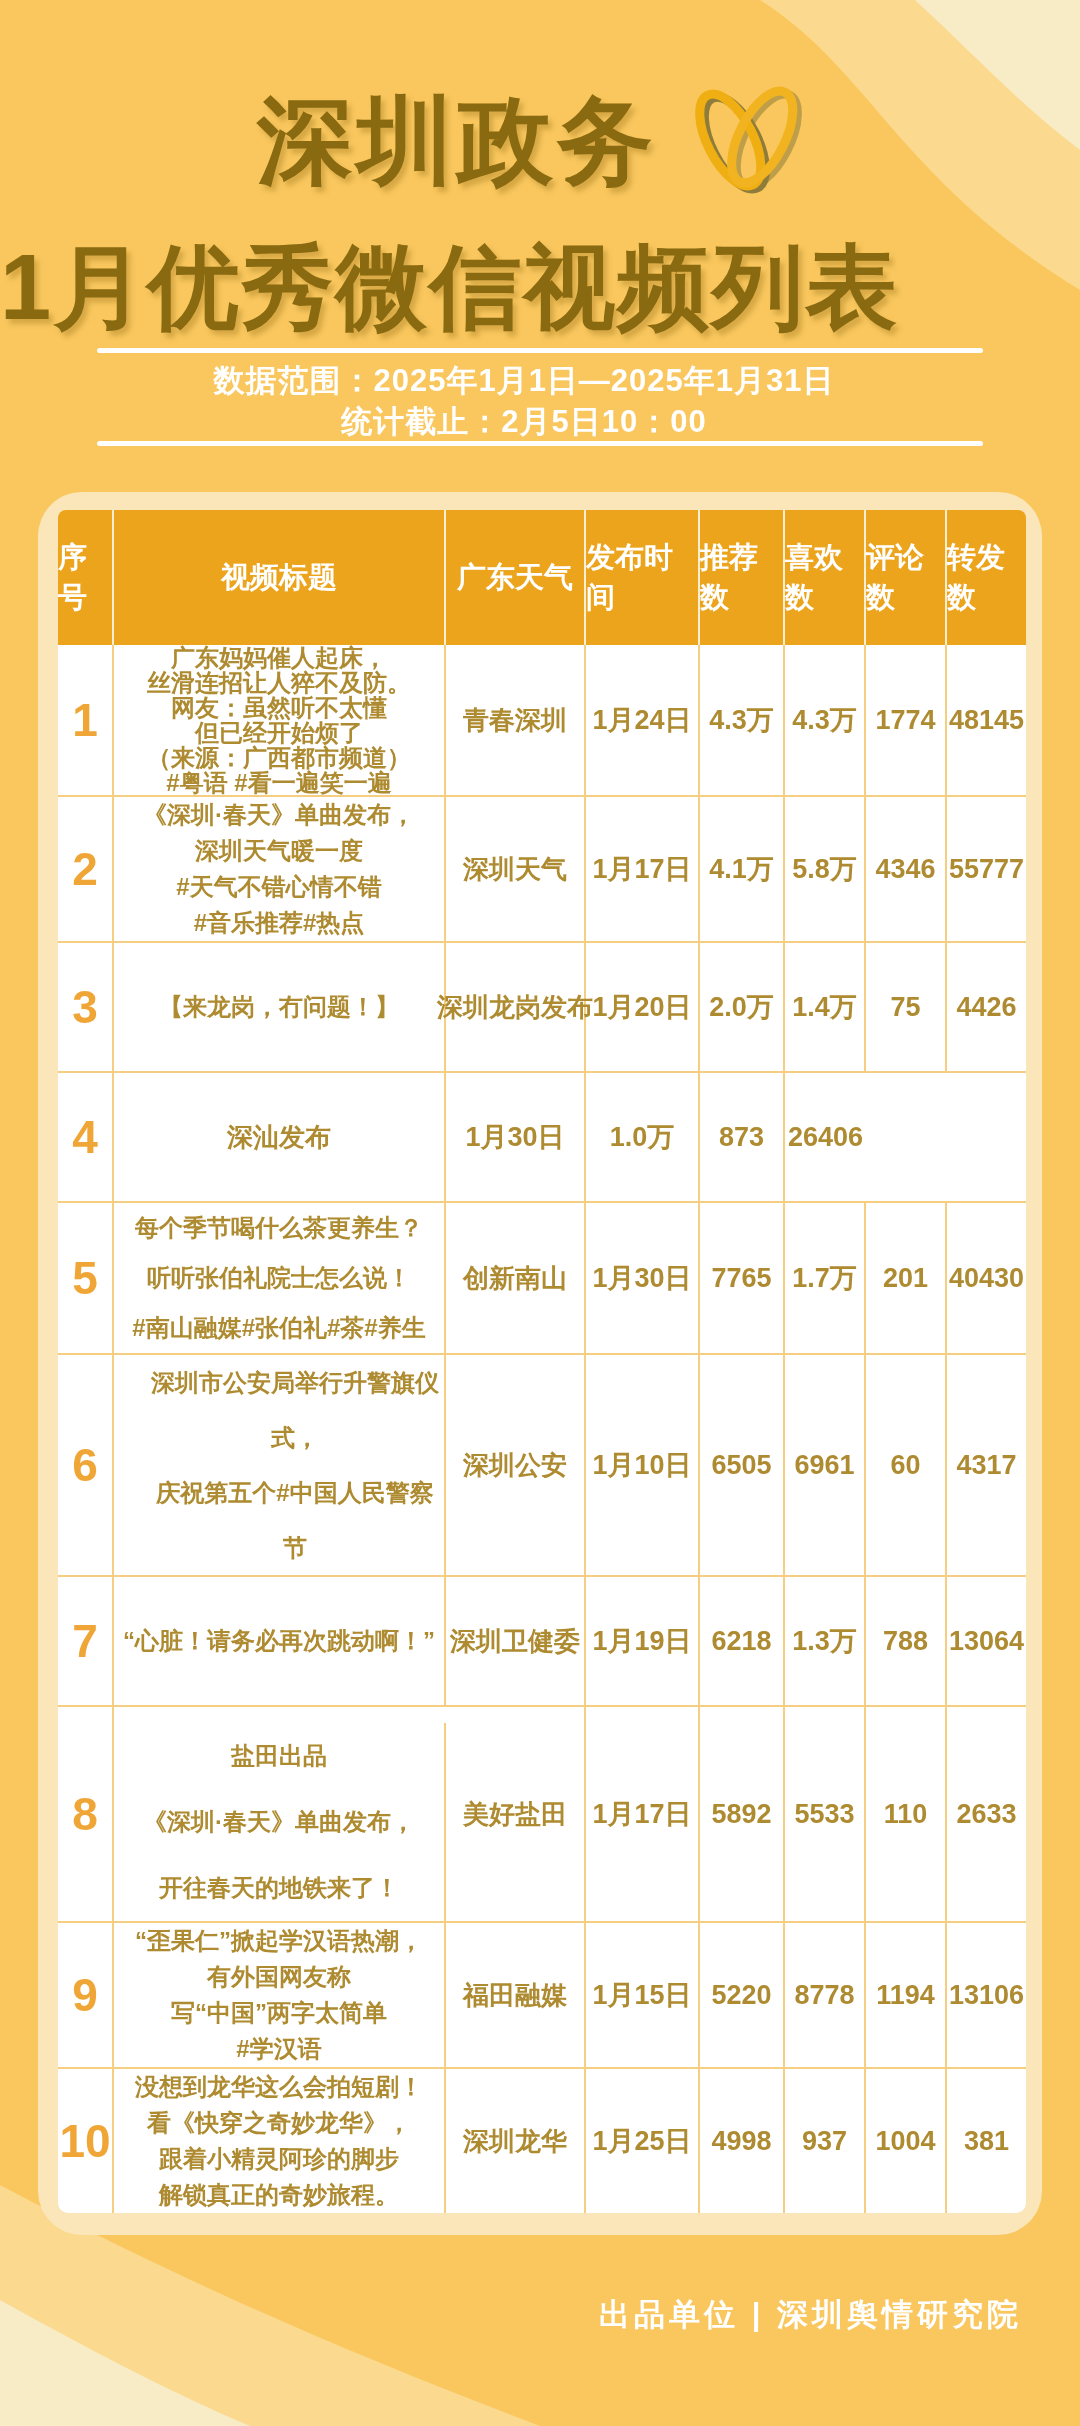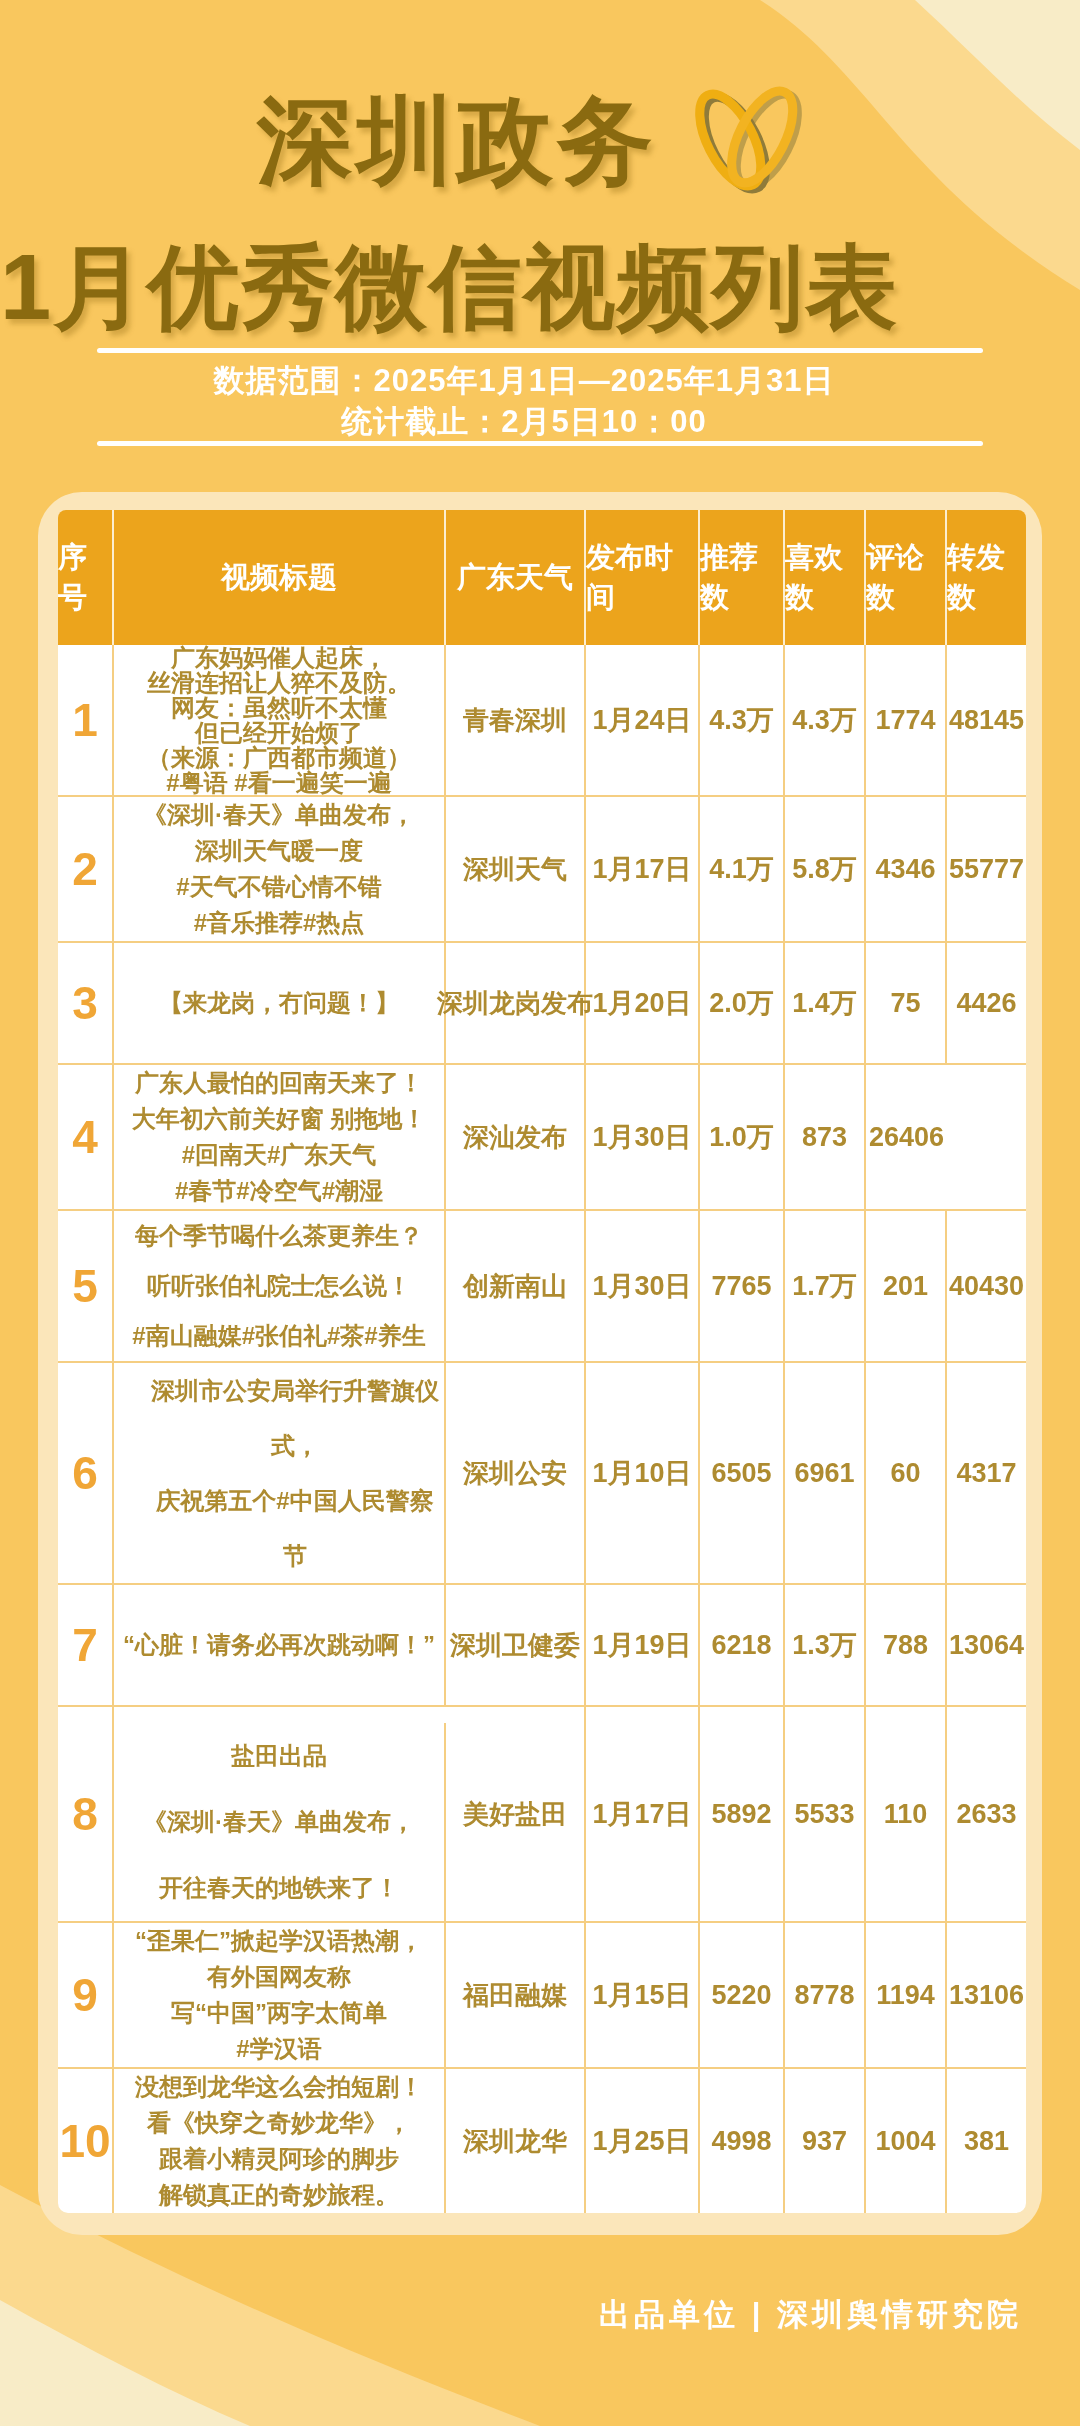--- a/index.html
+++ b/index.html
@@ -131,24 +131,20 @@
             <div class="cell c-title" style="line-height: normal;">【来龙岗，冇问题！】</div>
             <div class="cell c-account">深圳龙岗发布</div>
             <div class="cell c-date">1月20日</div>
             <div class="cell c-num">2.0万</div>
             <div class="cell c-num">1.4万</div>
             <div class="cell c-num">75</div>
             <div class="cell c-num">4426</div>
           </div>
           <div class="row">
             <div class="cell c-index">4</div>
-            <div class="cell c-title" style="line-height: 36px;">广东人最怕的回南天来了！
-大年初六前关好窗 别拖地！
-#回南天#广东天气
-#春节#冷空气#潮湿</div>
             <div class="cell c-account">深汕发布</div>
             <div class="cell c-date">1月30日</div>
             <div class="cell c-num">1.0万</div>
             <div class="cell c-num">873</div>
             <div class="cell c-num">26406</div>
           </div>
           <div class="row">
             <div class="cell c-index">5</div>
             <div class="cell c-title" style="line-height: 50px;">每个季节喝什么茶更养生？
 听听张伯礼院士怎么说！

